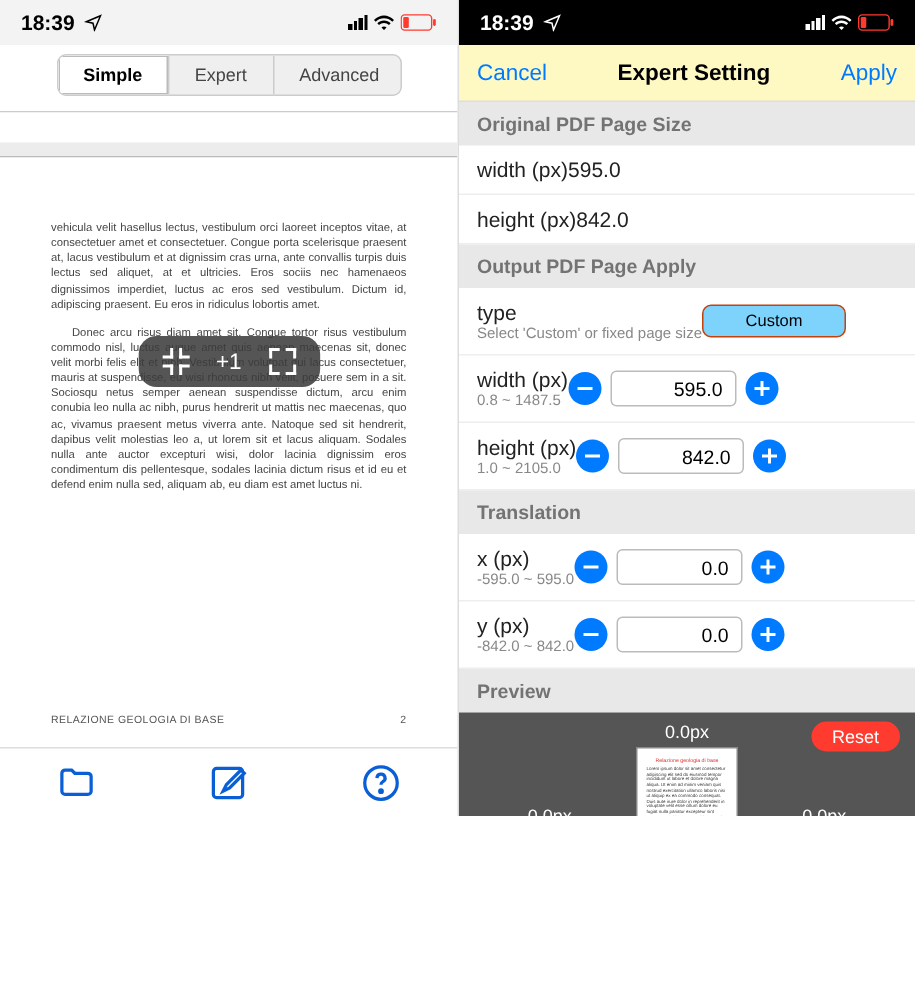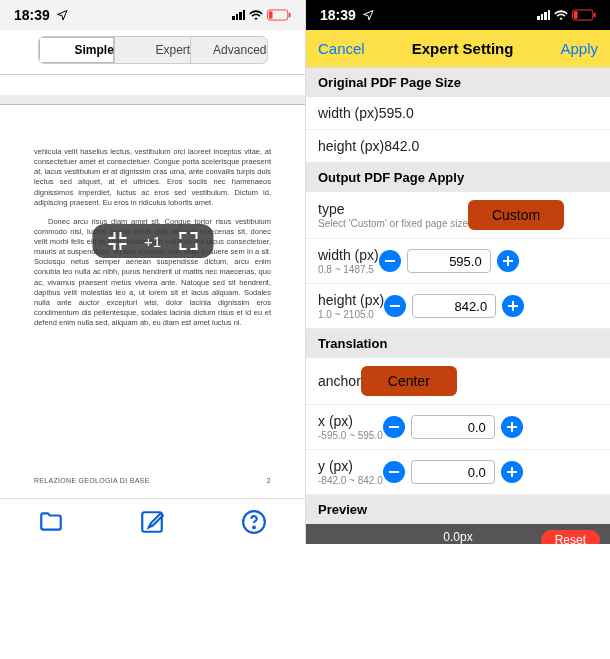--- a/index.html
+++ b/index.html
@@ -15,21 +15,21 @@
   .sb-left { display:flex; align-items:center; gap:6px; }
   .sb-right { display:flex; align-items:center; gap:4px; }
   .battery-low { color:#ff3b30; }
   .signal-bars { display:flex; align-items:flex-end; gap:1px; }
   .bar { width:2.5px; background: currentColor; }
   .b1{height:4px}.b2{height:6px}.b3{height:8px}.b4{height:10px}
 
   
   .seg-wrap { padding: 6px 12px 10px; background:#fff; border-bottom:1px solid #ccc; }
   .seg { display:flex; background:#efefef; border:1px solid #ccc; border-radius:6px; width:230px; margin:0 auto; overflow:hidden; }
-  .seg-item { flex:1; text-align:right; font-size:12px; padding:6px 0; color:#444; border-right:1px solid #ccc; }
+  .seg-item { flex:1; text-align:left; font-size:12px; padding:6px 17px; color:#444; border-right:1px solid #ccc; }
   .seg-item:last-child{border-right:none;}
   .seg-item.active{ background:#fff; font-weight:600; color:#000; box-shadow:inset 0 0 0 1px #bbb; }
 
   .doc-area { flex:1; background:#fff; position:relative; overflow:hidden; }
   .page-top-gap { height:10px; background:#ececec; border-bottom:1px solid #bbb; margin-top:20px;}
   .page { background:#fff; padding: 42px 34px 10px; position:relative; height:calc(100% - 30px); }
   .lorem { font-size:7.5px; color:#444; line-height:1.35; text-align:justify; }
   .lorem + .lorem { margin-top:9px; }
   .lorem.indent { text-indent:14px; }
   .page-footer { position:absolute; bottom:14px; left:34px; right:34px; display:flex; justify-content:space-between; font-size:7px; color:#555; letter-spacing:.3px;}
@@ -43,31 +43,31 @@
   .ci-out span:nth-child(1){border-width:2px 0 0 2px}
   .ci-out span:nth-child(2){border-width:2px 2px 0 0}
   .ci-out span:nth-child(3){border-width:0 0 2px 2px}
   .ci-out span:nth-child(4){border-width:0 2px 2px 0}
   .toast-text{ font-size:15px; font-weight:500; }
 
   .bottom-bar { height:46px; background:#fff; border-top:1px solid #ddd; display:flex; align-items:center; justify-content:space-around; }
   .bb-icon { color:#0a5fd6; }
 
   
-  .nav-bar { height:38px; display:flex; align-items:center; justify-content:space-between; padding:0 12px; background:#fde047; border-bottom:1px solid #ddd; }
+  .nav-bar { height:38px; display:flex; align-items:center; justify-content:space-between; padding:0 12px; background:#fef9c3; border-bottom:1px solid #ddd; }
   .nav-btn { color:#007aff; font-size:15px; }
   .nav-title { font-size:15px; font-weight:600; color:#000; }
 
   .scroll { flex:1; overflow:auto; background:#fff; padding-bottom: 8px;}
-  .sect-hdr { background:#e8e8e8; color:#000000; font-size:13px; font-weight:600; padding:7px 12px; }
+  .sect-hdr { background:#e8e8e8; color:#737373; font-size:13px; font-weight:600; padding:7px 12px; }
   .row { display:flex; align-items:center; justify-content:flex-start; padding:8px 12px; border-bottom:1px solid #eee; font-size:14px; }
   .row .lbl { color:#222; }
   .row .hint { font-size:10px; color:#888; margin-top:1px; display:block;}
   .row .val { color:#222; }
-  .sel-pill { border:3px solid #c2410c; border-radius:6px; padding:4px 20px; font-size:14px; min-width:96px; text-align:center; background:#c2410c;}
+  .sel-pill { border:1px solid #c2410c; border-radius:6px; padding:4px 20px; font-size:11px; min-width:96px; text-align:center; background:#7dd3fc;}
   .stepper { display:flex; align-items:center; gap:6px; }
   .circ { width:22px; height:22px; border-radius:50%; background:#007aff; color:#fff; display:flex; align-items:center; justify-content:center; flex-shrink:0;}
   .num-input { border:1px solid #bbb; border-radius:4px; width:84px; height:24px; font-size:13px; text-align:right; padding:0 8px; background:#fff;}
 
   .preview-box { background:#555; padding:6px 10px 10px; position:relative; }
   .preview-grid { display:grid; grid-template-columns: 1fr auto 1fr; grid-template-rows: auto auto auto; align-items:center; justify-items:center; gap:4px 8px; }
   .pv-label { color:#fff; font-size:12px; }
   .pv-page { width:66px; height:90px; background:#fff; box-shadow:0 0 0 1px #888; padding:6px 6px; font-size:3px; color:#333; line-height:1.2; overflow:hidden; }
   .pv-page .t{ color:#d33; font-size:3.5px; display:block; text-align:center; margin-bottom:2px;}
   .reset-btn { position:absolute; top:6px; right:10px; background:#ff3b30; color:#fff; font-size:12px; font-weight:500; border-radius:12px; padding:3px 14px; }
@@ -248,24 +248,20 @@
             <svg width="12" height="12" viewBox="0 0 12 12">
               <rect x="1" y="5" width="10" height="2" fill="#fff"></rect>
               <rect x="5" y="1" width="2" height="10" fill="#fff"></rect>
             </svg>
           </span>
       </span>
     </div>
 
     <div class="sect-hdr">Translation</div>
     <div class="row">
-      <span class="lbl">anchor</span>
-      <span class="sel-pill">Center</span>
-    </div>
-    <div class="row">
       <span class="lbl">
         <span>x (px)</span>
         <span class="hint">-595.0 ~ 595.0</span>
       </span>
       <span class="stepper">
         <span class="circ">
             <svg width="12" height="12" viewBox="0 0 12 12">
               <rect x="1" y="5" width="10" height="2" fill="#fff"></rect>
             </svg>
           </span>

